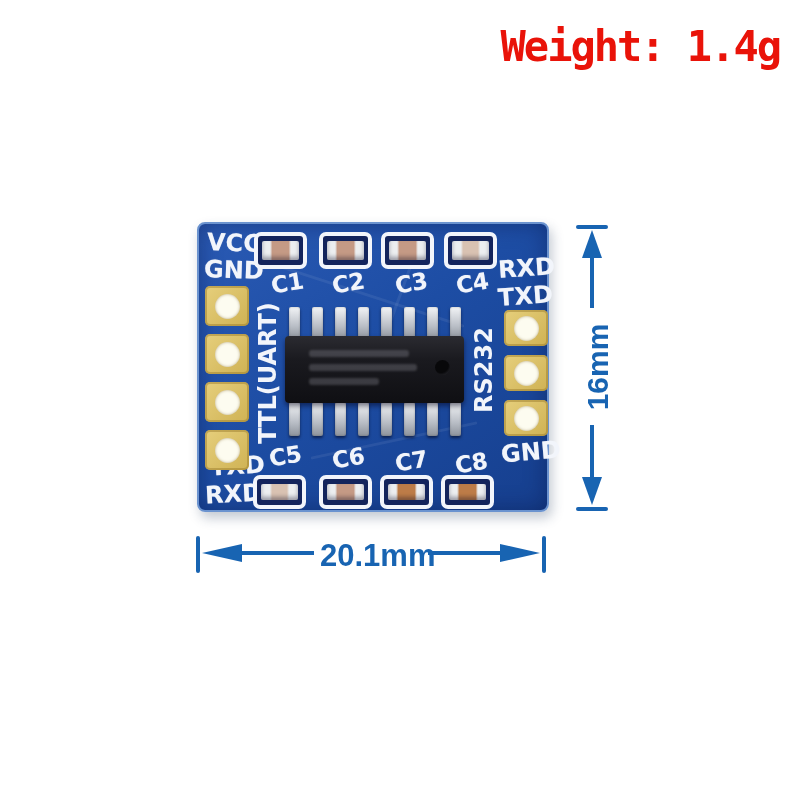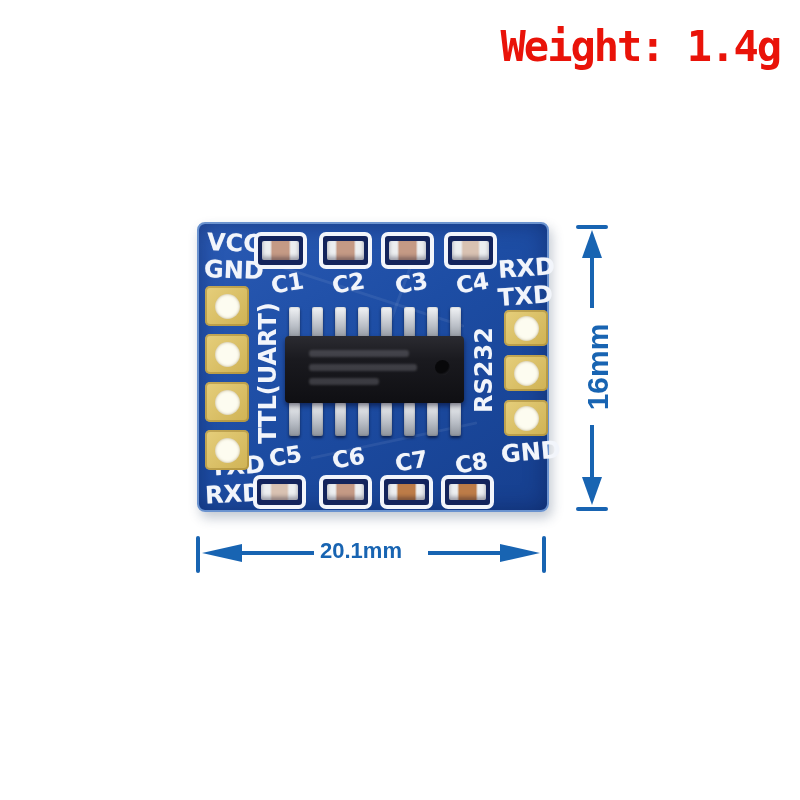--- a/index.html
+++ b/index.html
@@ -66,21 +66,21 @@
   .dim{position:absolute;color:var(--dim);}
   .dim .tick-h{position:absolute;height:4px;background:var(--dim);border-radius:2px;}
   .dim .tick-v{position:absolute;width:4px;background:var(--dim);border-radius:2px;}
   .dim .shaft-v{position:absolute;width:3.5px;background:var(--dim);}
   .dim .shaft-h{position:absolute;height:3.5px;background:var(--dim);}
   .tri{position:absolute;width:0;height:0;}
   .tri.up{border-left:10px solid transparent;border-right:10px solid transparent;border-bottom:28px solid var(--dim);}
   .tri.down{border-left:10px solid transparent;border-right:10px solid transparent;border-top:28px solid var(--dim);}
   .tri.left{border-top:9px solid transparent;border-bottom:9px solid transparent;border-right:40px solid var(--dim);}
   .tri.right{border-top:9px solid transparent;border-bottom:9px solid transparent;border-left:40px solid var(--dim);}
-  .dim-label{font-weight:bold;font-size:22px;white-space:nowrap;color:var(--dim);}
+  .dim-label{font-weight:bold;font-size:31px;white-space:nowrap;color:var(--dim);}
   .dim-label-v{position:absolute;left:-17px;top:125px;width:85px;height:34px;
        display:flex;align-items:center;justify-content:center;transform:rotate(-90deg);
        font-weight:bold;font-size:30px;color:var(--dim);white-space:nowrap;}
 
   
   .banner{position:absolute;left:30px;top:712px;width:738px;height:78px;border-radius:39px;
        background:var(--red);display:flex;align-items:center;justify-content:center;
        color:#fff;font-family:"DejaVu Sans Mono",monospace;font-weight:bold;
        font-size:32px;letter-spacing:-1px;white-space:nowrap;}
   .lenticular{display:inline-block;width:12px;height:38px;box-sizing:border-box;border:7px solid #fff;}

